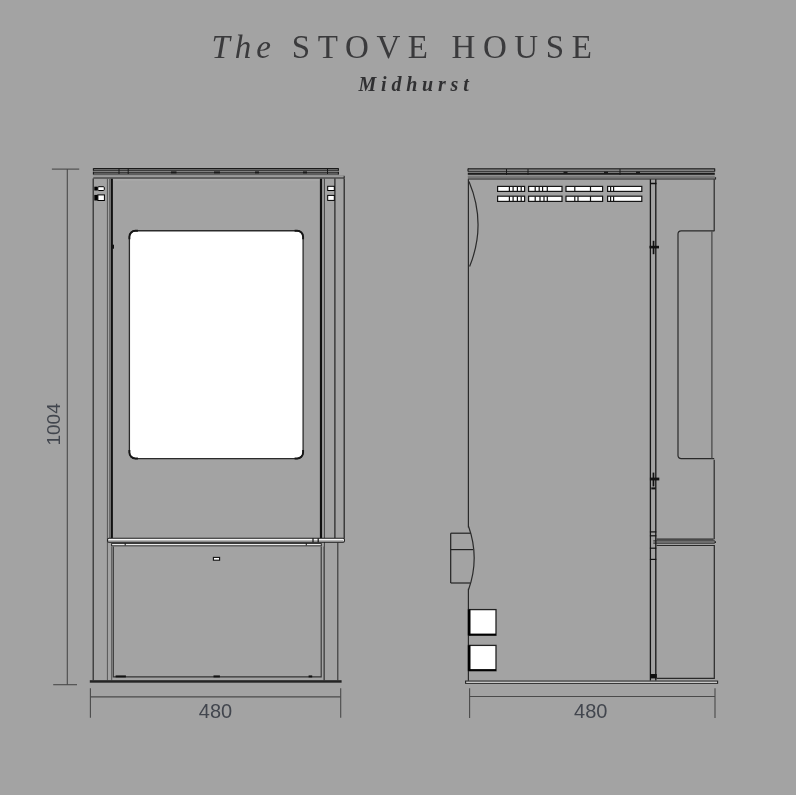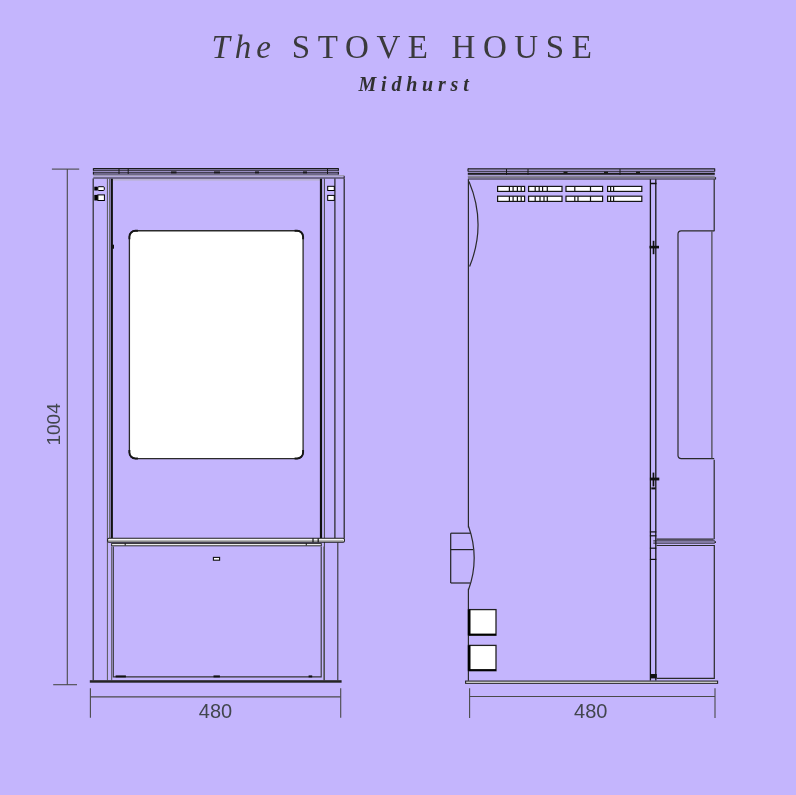--- a/index.html
+++ b/index.html
@@ -1,16 +1,16 @@
 <!DOCTYPE html>
 <html><head>
 <meta charset="utf-8">
 <style>
   html,body{margin:0;padding:0;background:#ffffff;}
-  .page{position:relative;width:796px;height:795px;background:#c4b5fd;overflow:hidden;}
+  .page{position:relative;width:796px;height:795px;background:#a3a3a3;overflow:hidden;}
   .title{position:absolute;left:7.5px;top:29px;width:796px;text-align:center;
     font-family:"Liberation Serif",serif;font-size:33px;color:#3a3a3c;
     letter-spacing:7.6px;white-space:nowrap;}
   .title .the{font-style:italic;letter-spacing:5px;}
   .sub{position:absolute;left:18px;top:73px;width:796px;text-align:center;
     font-family:"Liberation Serif",serif;font-style:italic;font-weight:bold;
     font-size:20px;color:#303032;letter-spacing:4.8px;}
   svg{position:absolute;left:0;top:0;}
   text{font-family:"Liberation Sans",sans-serif;fill:#42464e;}
 </style>

